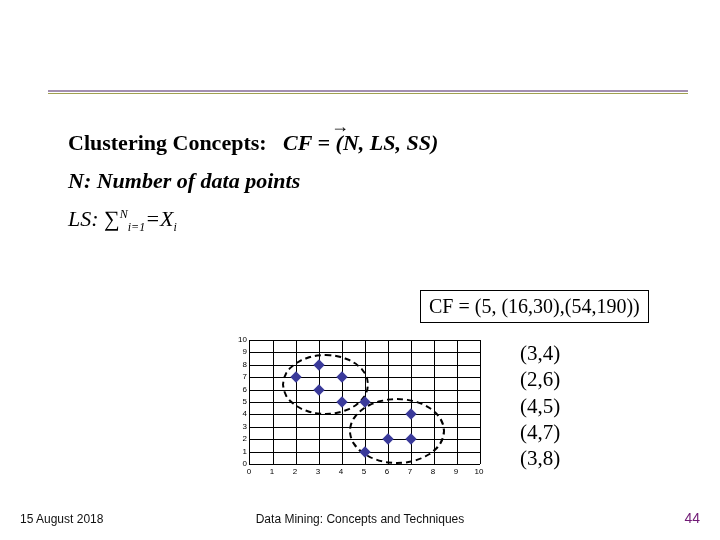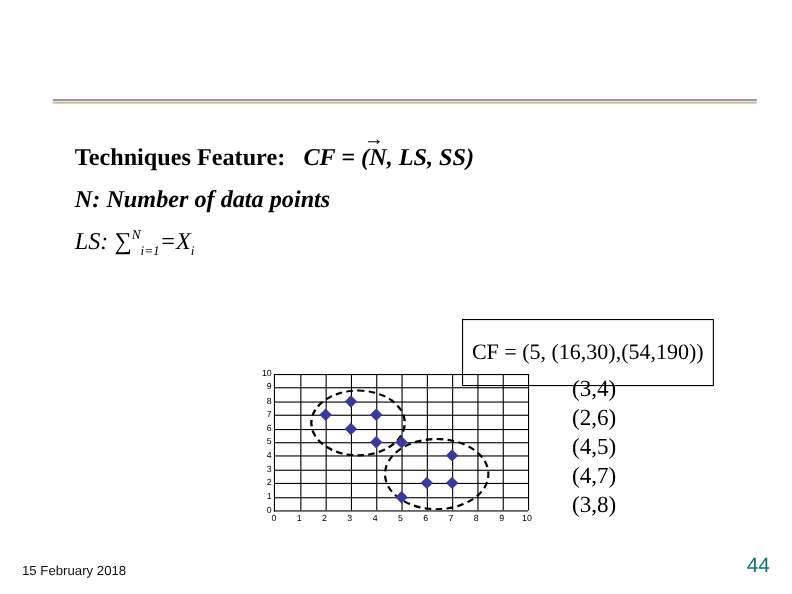--- a/index.html
+++ b/index.html
@@ -57,21 +57,21 @@
   }
   .formula-row .sup { font-size: 12px; vertical-align: super; font-style: italic; }
   .formula-row .sub { font-size: 12px; vertical-align: sub; }
   .formula-row .sig { font-family: "Times New Roman", serif; font-style: normal; }
 
   .cf-box {
     position: absolute;
     top: 290px;
     left: 420px;
     border: 1px solid #000;
-    padding: 18px 8px;
+    padding: 4px 8px;
     font-family: "Times New Roman", serif;
     font-size: 20px;
     background: #fff;
   }
 
   .points-list {
     position: absolute;
     top: 340px;
     left: 520px;
     font-family: "Times New Roman", serif;
@@ -130,39 +130,39 @@
     left: 0; right: 0;
     bottom: 14px;
     text-align: center;
     font-size: 12px;
     color: #111;
   }
   .footer-right {
     position: absolute;
     right: 20px;
     bottom: 14px;
-    font-size: 19px;
-    color: #0f766e;
+    font-size: 14px;
+    color: #701a75;
   }
 </style>
 </head>
 <body>
 
 <div class="slide">
 
 
   <div class="hr">
     <div class="bar1"></div>
     <div class="bar2"></div>
   </div>
 
   <div class="body">
 
     <div class="line bold" style="position:relative;">
-      <span>Techniques Feature:</span>
+      <span>Clustering Concepts:</span>
       &nbsp;
       <span class="ital">CF = (N, LS, SS)</span>
       <span class="vec-arrow">→</span>
     </div>
 
     <div class="line bold" style="margin-top:6px;">
       <span class="ital">N: Number of data points</span>
     </div>
 
     <div class="line ital formula-row" style="margin-top:10px;">
@@ -235,16 +235,17 @@
       <div class="ylab" style="top: 81.8px;">3</div>
       <div class="ylab" style="top: 69.4px;">4</div>
       <div class="ylab" style="top: 57px;">5</div>
       <div class="ylab" style="top: 44.6px;">6</div>
       <div class="ylab" style="top: 32.2px;">7</div>
       <div class="ylab" style="top: 19.8px;">8</div>
       <div class="ylab" style="top: 7.4px;">9</div>
       <div class="ylab" style="top: -5px;">10</div>
     </div>
 
-  <div class="footer-left">15 February 2018</div>
+  <div class="footer-left">15 August 2018</div>
+  <div class="footer-center">Data Mining: Concepts and Techniques</div>
   <div class="footer-right">44</div>
 
 </div>
 
 </body></html>

